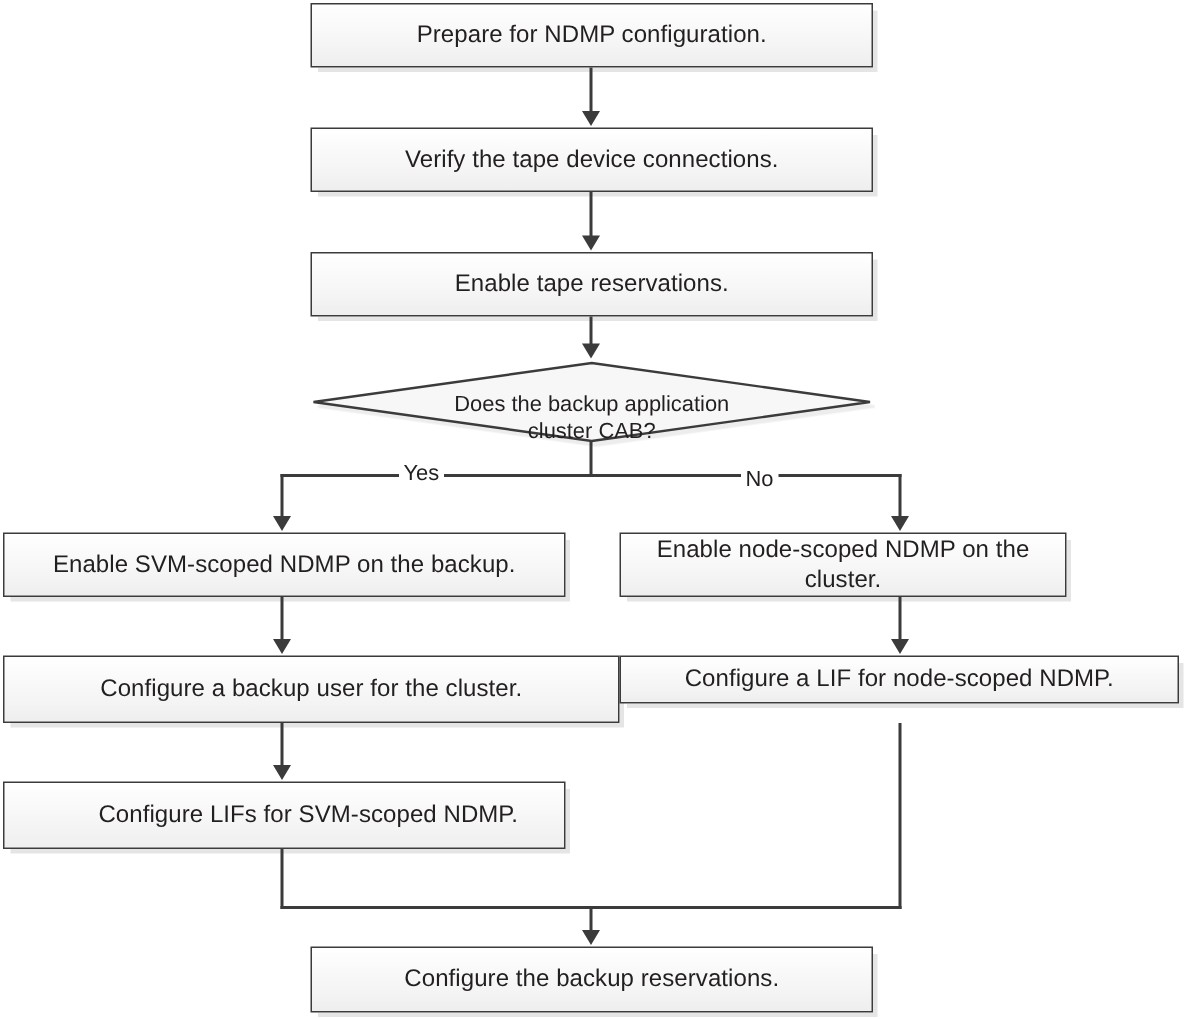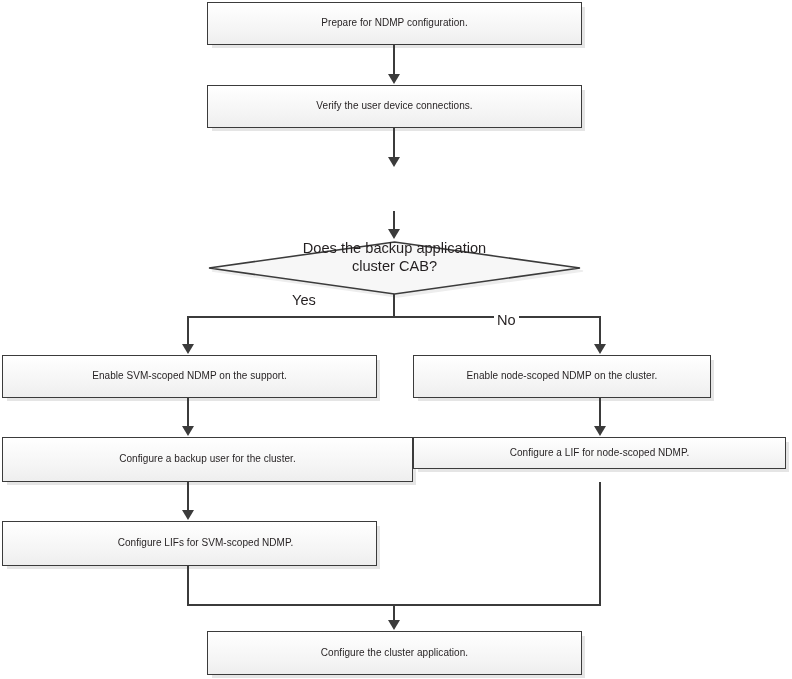--- a/index.html
+++ b/index.html
@@ -16,29 +16,29 @@
     border:1.6px solid #3b3b3b;
     background:linear-gradient(to bottom,#ffffff 0%,#fbfbfb 25%,#f4f4f4 70%,#eeeeee 100%);
     box-shadow:4px 4px 0 -1px rgba(0,0,0,0.10);
     display:flex;
     align-items:center;
     justify-content:center;
     text-align:center;
   }
   .node .label{
     color:#231f20;
-    font-size:10px;
+    font-size:16px;
     line-height:1.25;
     letter-spacing:0.05px;
     padding:0 8px;
   }
   .diamond-wrap{
     position:absolute;
     display:flex;
-    align-items:flex-start;
+    align-items:flex-end;
     justify-content:center;
   }
   .diamond-wrap svg{position:absolute;left:0;top:0;overflow:visible;}
   .diamond-wrap .label{
     position:relative;
     color:#231f20;
     font-size:14.6px;
     line-height:1.24;
     text-align:center;
     z-index:2;
@@ -69,54 +69,57 @@
 <div id="canvas">
 
   <div class="node" style="left:207px;top:2px;width:375px;height:43px;">
     <span class="label">Prepare for NDMP configuration.</span>
   </div>
 
   <div class="edge v" style="left:393px;top:45px;height:31px;"></div>
   <div class="arrowhead" style="left:387.5px;top:74px;"></div>
 
   <div class="node" style="left:207px;top:85px;width:375px;height:43px;">
-    <span class="label">Verify the user device connections.</span>
+    <span class="label">Verify the tape device connections.</span>
   </div>
 
   <div class="edge v" style="left:393px;top:128px;height:31px;"></div>
   <div class="arrowhead" style="left:387.5px;top:157px;"></div>
 
+  <div class="node" style="left:207px;top:168px;width:375px;height:43px;">
+    <span class="label">Enable tape reservations.</span>
+  </div>
 
   <div class="edge v" style="left:393px;top:211px;height:19px;"></div>
   <div class="arrowhead" style="left:387.5px;top:229px;"></div>
 
   <div class="diamond-wrap" style="left:207px;top:239px;width:375px;height:58px;">
     <svg width="375" height="58" viewBox="0 0 375 58">
       <polygon points="187.5,3 373,29 187.5,55 2,29" fill="#f7f7f7" stroke="#3b3b3b" stroke-width="1.6" style="filter:drop-shadow(3px 3px 0 rgba(0,0,0,0.07));"></polygon>
     </svg>
     <span class="label">
       <span>Does the backup application</span><br>
       <span>cluster CAB?</span>
     </span>
   </div>
 
   <div class="edge v" style="left:393px;top:294px;height:24px;"></div>
 
   <div class="edge h" style="left:187px;top:316px;width:414px;"></div>
 
-  <span class="branch-label" style="left:266px;top:293px;margin-left:23px;">Yes</span>
+  <span class="branch-label" style="left:266px;top:309px;">Yes</span>
   <div class="edge v" style="left:187px;top:316px;height:29px;"></div>
   <div class="arrowhead" style="left:181.5px;top:344px;"></div>
 
   <span class="branch-label" style="left:494px;top:313px;">No</span>
   <div class="edge v" style="left:599px;top:316px;height:29px;"></div>
   <div class="arrowhead" style="left:593.5px;top:344px;"></div>
 
   <div class="node" style="left:2px;top:355px;width:375px;height:43px;">
-    <span class="label">Enable SVM-scoped NDMP on the support.</span>
+    <span class="label">Enable SVM-scoped NDMP on the backup.</span>
   </div>
 
   <div class="edge v" style="left:187px;top:398px;height:29px;"></div>
   <div class="arrowhead" style="left:181.5px;top:426px;"></div>
 
   <div class="node" style="left:2px;top:437px;width:411px;height:45px;">
     <span class="label">Configure a backup user for the cluster.</span>
   </div>
 
   <div class="edge v" style="left:187px;top:482px;height:29px;"></div>
@@ -138,16 +141,16 @@
   </div>
 
   <div class="edge v" style="left:187px;top:566px;height:40px;"></div>
   <div class="edge v" style="left:599px;top:482px;height:124px;"></div>
   <div class="edge h" style="left:187px;top:604px;width:414px;"></div>
 
   <div class="edge v" style="left:393px;top:604px;height:17px;"></div>
   <div class="arrowhead" style="left:387.5px;top:620px;"></div>
 
   <div class="node" style="left:207px;top:631px;width:375px;height:44px;">
-    <span class="label">Configure the cluster application.</span>
+    <span class="label">Configure the backup reservations.</span>
   </div>
 
 </div>
 
 </body></html>

